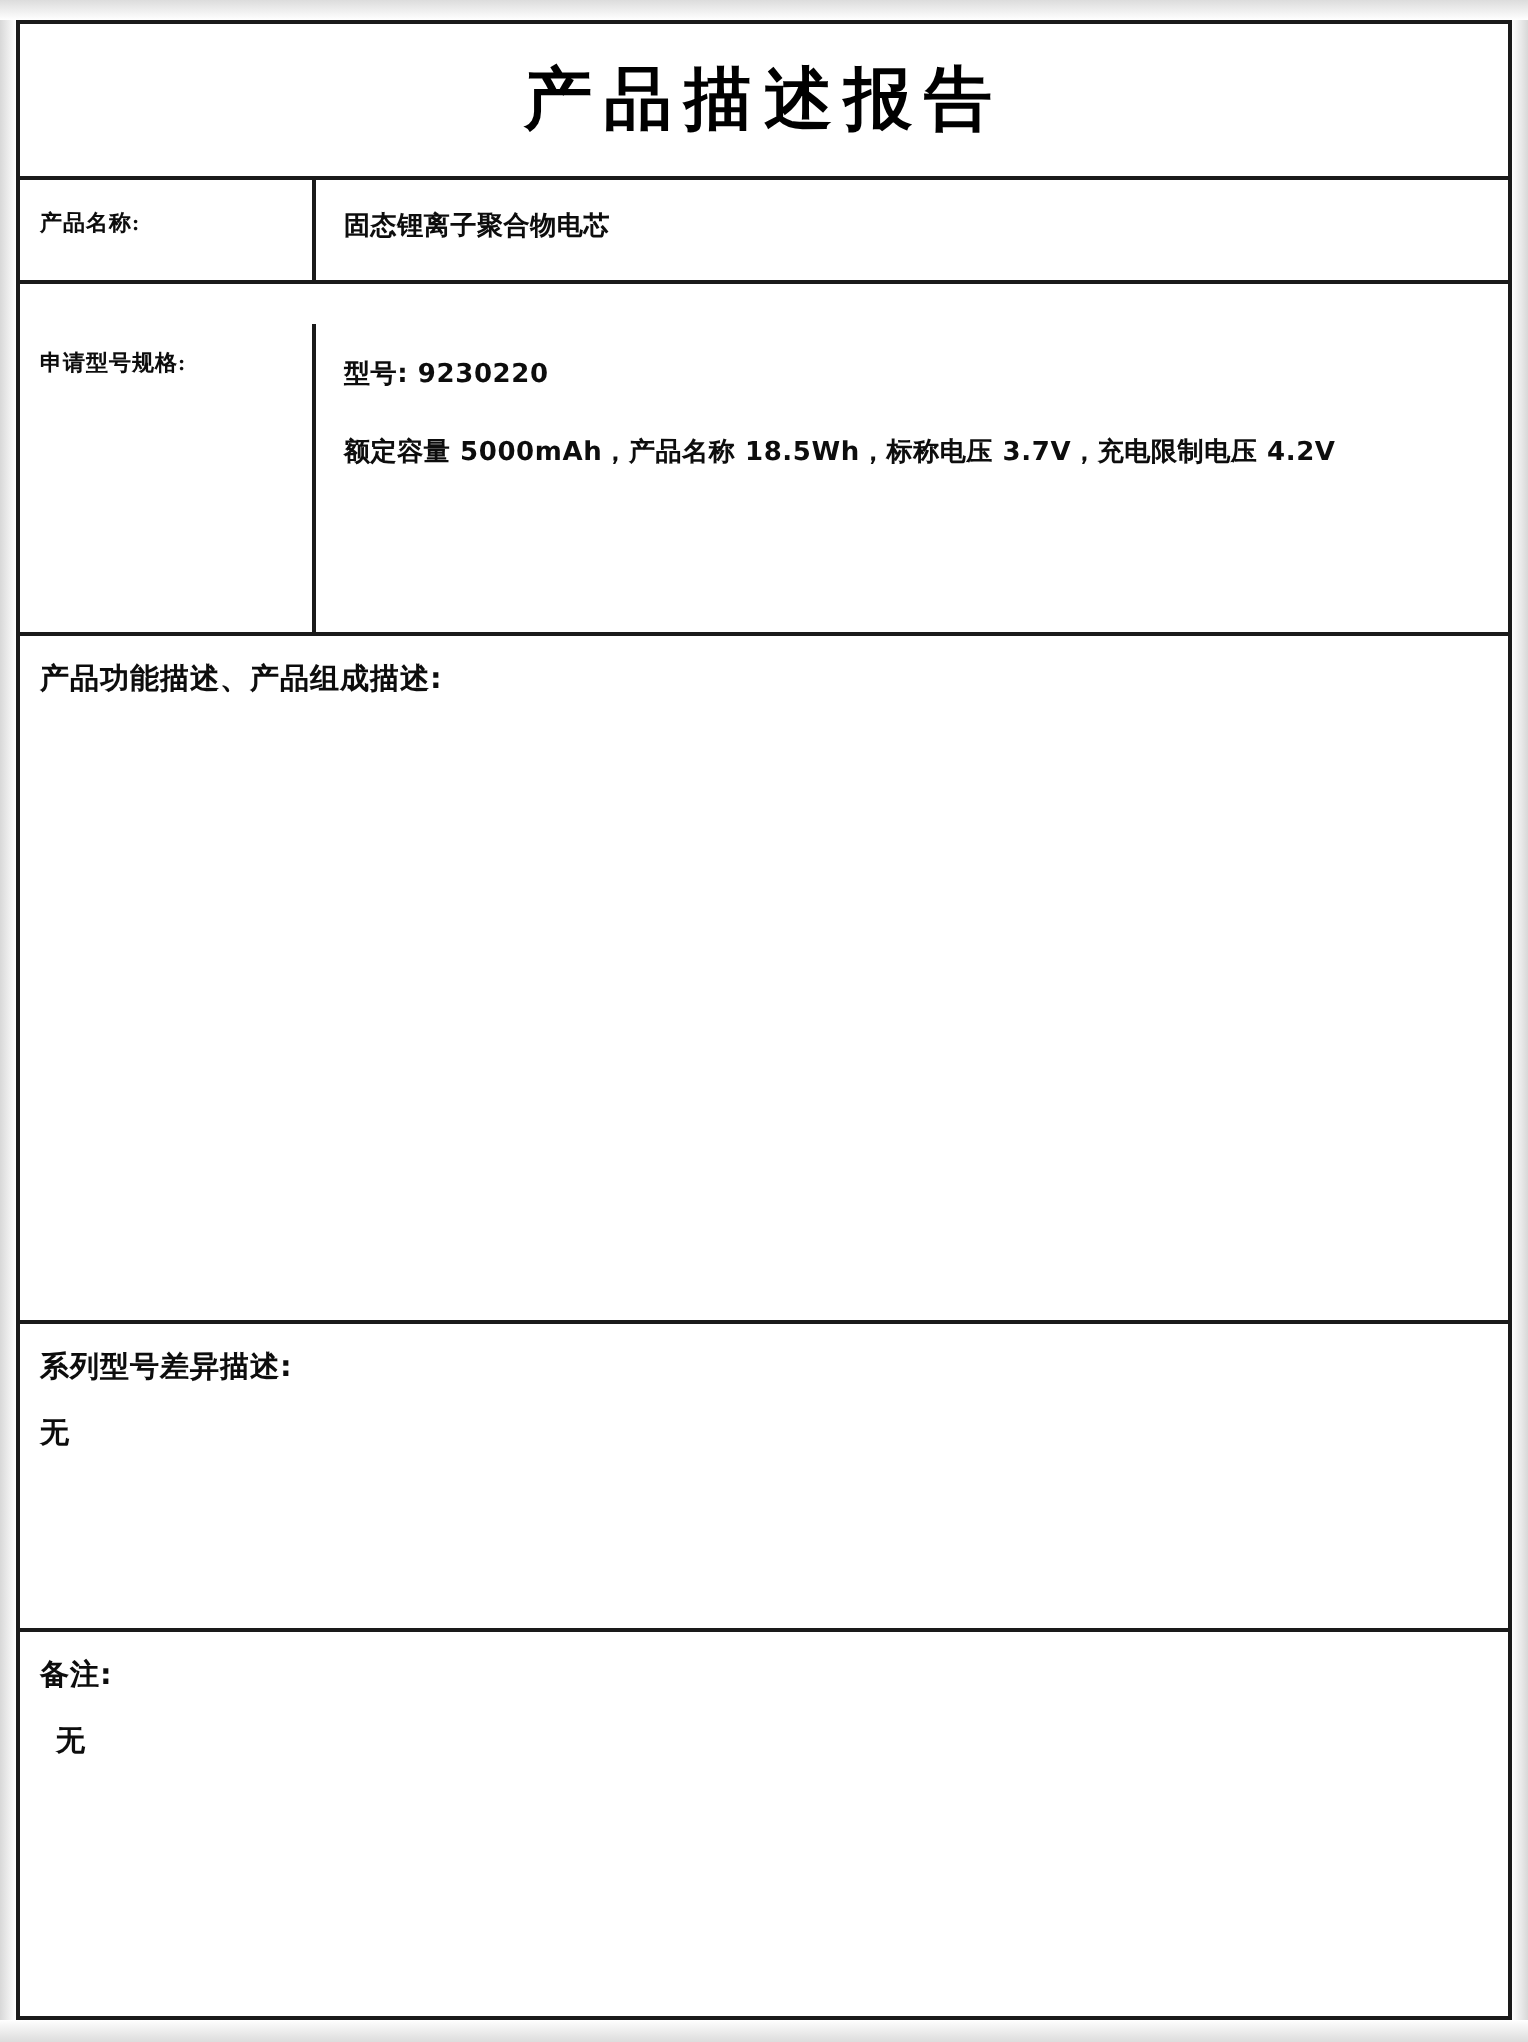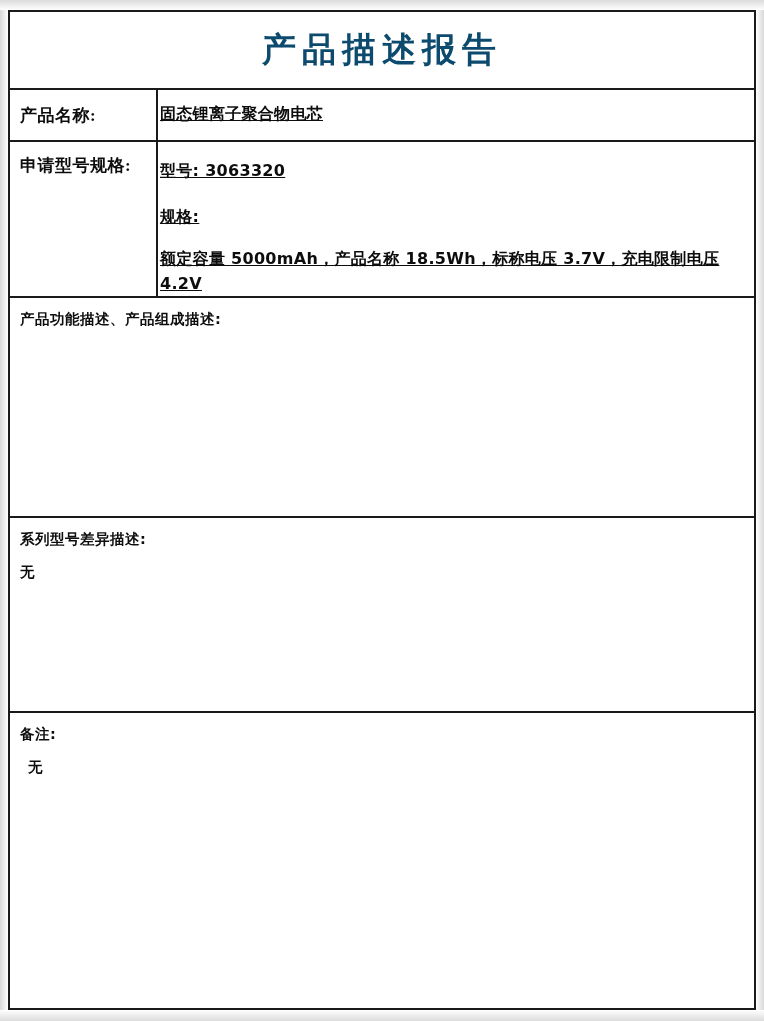--- a/index.html
+++ b/index.html
@@ -43,67 +43,67 @@
     align-items: center;
     justify-content: center;
     box-sizing: border-box;
     background: #ffffff;
   }
   .doc-title {
     font-family: "DejaVu Serif", "Liberation Serif", serif;
     font-size: 34px;
     font-weight: 700;
     letter-spacing: 6px;
-    color: #0c4a6e;
+    color: #000000;
   }
 
   
   .row {
     display: flex;
     border-bottom: 2px solid #1a1a1a;
     box-sizing: border-box;
   }
   .row:last-child {
     border-bottom: none;
   }
 
   .label-cell {
     width: 148px;
     min-width: 148px;
     border-right: 2px solid #1a1a1a;
     box-sizing: border-box;
     padding: 12px 0 10px 10px;
     font-family: Liberation Serif, serif;
     font-weight: 700;
-    font-size: 17px;
+    font-size: 11px;
     letter-spacing: 0.5px;
     color: #0d0d0d;
   }
 
   .value-cell {
     flex: 1;
     box-sizing: border-box;
-    padding: 12px 12px 10px 2px;
-    font-size: 16px;
+    padding: 12px 12px 10px 14px;
+    font-size: 13px;
     font-weight: 700;
     color: #0d0d0d;
     letter-spacing: 0.3px;
-    text-decoration: underline;
   }
 
   .row-name {
     height: 52px;
   }
   .row-name .label-cell,
   .row-name .value-cell {
     padding-top: 14px;
   }
 
   .row-spec {
     height: 156px;
+    margin-top: 20px;
   }
   .row-spec .value-cell {
     padding-top: 14px;
     line-height: 1.9;
   }
   .spec-line {
     margin: 0 0 16px 0;
   }
   .spec-line.tight {
     margin-bottom: 14px;
@@ -134,22 +134,22 @@
     font-weight: 700;
     font-size: 14.5px;
     letter-spacing: 0.4px;
     margin: 0;
     color: #0d0d0d;
   }
   .block-body.indent {
     padding-left: 8px;
   }
 
-  .block-func { height: 220px; }
-  .block-series { height: 195px; }
+  .block-func { height: 344px; }
+  .block-series { height: 154px; }
   .block-remark { height: 152px; }
 
   
   .edge-shadow-left {
     position: absolute;
     left: 0; top: 0;
     width: 8px; height: 1021px;
     background: linear-gradient(to right, #d8d8d8, #ffffff);
   }
   .edge-shadow-right {
@@ -188,22 +188,21 @@
     </div>
 
     <div class="row row-name">
       <div class="label-cell">产品名称:</div>
       <div class="value-cell">固态锂离子聚合物电芯</div>
     </div>
 
     <div class="row row-spec">
       <div class="label-cell">申请型号规格:</div>
       <div class="value-cell">
-        <p class="spec-line">型号: 3063320</p>
-        <p class="spec-line tight">规格:</p>
+        <p class="spec-line">型号: 9230220</p>
         <p class="spec-params">额定容量 5000mAh，产品名称 18.5Wh，标称电压 3.7V，充电限制电压 4.2V</p>
       </div>
     </div>
 
     <div class="block block-func">
       <p class="block-title">产品功能描述、产品组成描述:</p>
     </div>
 
     <div class="block block-series">
       <p class="block-title">系列型号差异描述:</p>

